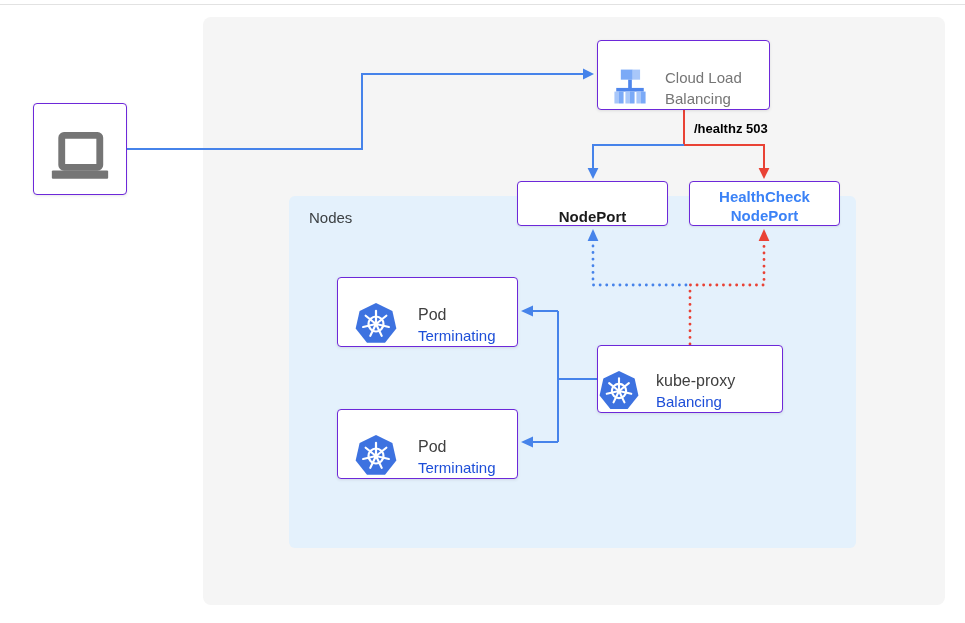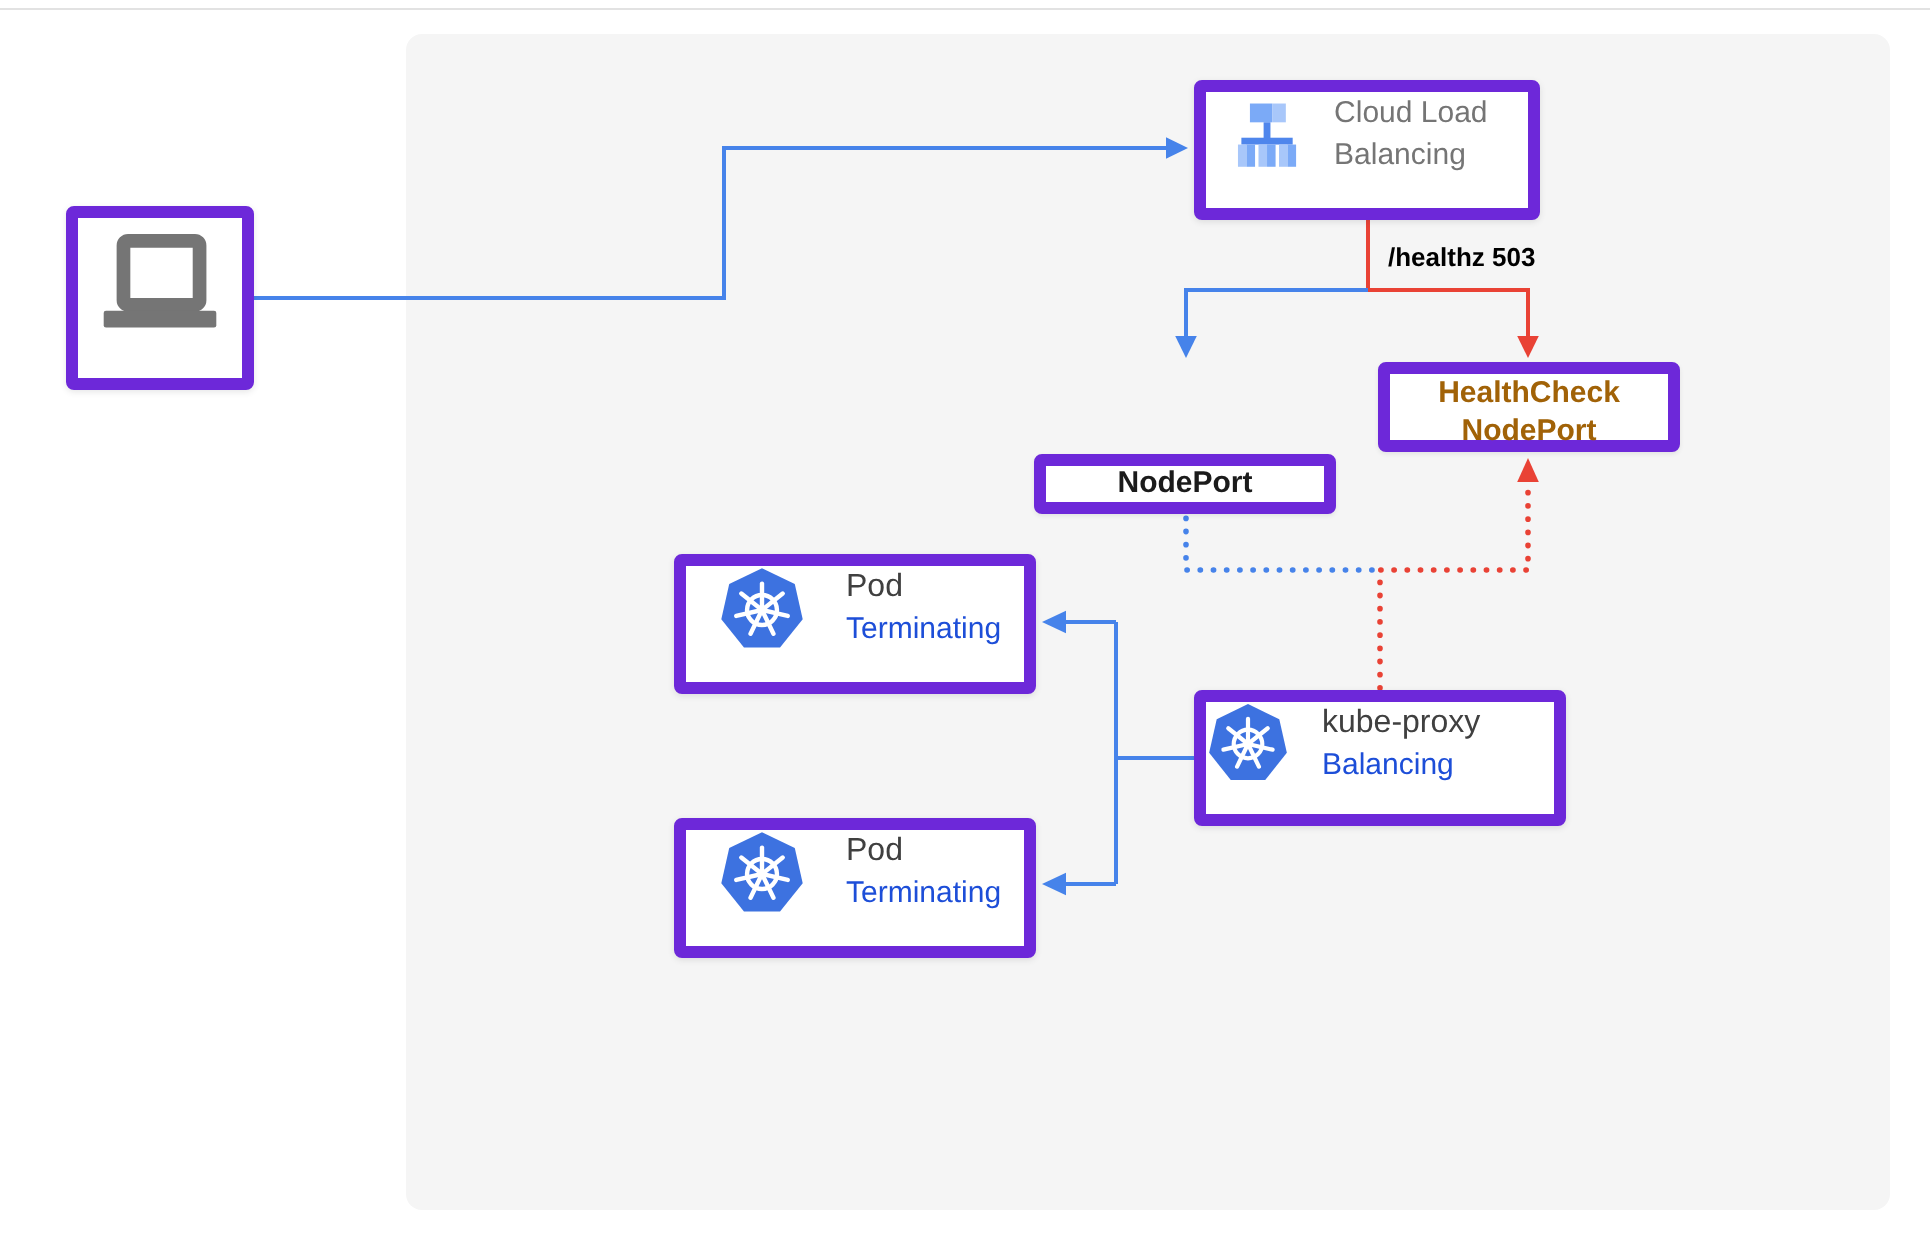--- a/index.html
+++ b/index.html
@@ -8,30 +8,30 @@
     font-family:"Liberation Sans",sans-serif;background:#ffffff;
   }
   .top-rule{position:absolute;left:0;top:4px;width:965px;height:1px;background:#e2e2e2;}
   .panel{position:absolute;left:203px;top:17px;width:742px;height:588px;
     background:var(--panel-bg);border-radius:8px;z-index:0;}
   .nodes-group{position:absolute;left:289px;top:196px;width:567px;height:352px;
     background:var(--nodes-bg);border-radius:6px;z-index:1;}
   .nodes-label{position:absolute;left:20px;top:13px;font-size:15px;color:#3c4043;}
   svg.overlay{position:absolute;left:0;top:0;z-index:2;pointer-events:none;}
   .card{
-    position:absolute;background:#ffffff;border:6px solid #6d28d9;border-radius:4px;
+    position:absolute;background:#ffffff;border:1px solid #6d28d9;border-radius:4px;
     box-shadow:0 1px 3px rgba(60,64,67,.13);z-index:3;box-sizing:border-box;
-    display:flex;align-items:flex-start;
+    display:flex;align-items:flex-end;
   }
   .laptop-box{left:33px;top:103px;width:94px;height:92px;justify-content:center;}
   .cloud-lb-box{left:597px;top:40px;width:173px;height:70px;padding-left:10px;gap:13px;}
-  .nodeport-box{left:517px;top:181px;width:151px;height:30px;justify-content:center;
-    font-weight:bold;font-size:15px;color:#1b1b1b;box-shadow:0 1px 2px rgba(60,64,67,.10);margin-top:46px;}
+  .nodeport-box{left:517px;top:181px;width:151px;height:45px;justify-content:center;
+    font-weight:bold;font-size:15px;color:#1b1b1b;box-shadow:0 1px 2px rgba(60,64,67,.10);}
   .healthcheck-box{left:689px;top:181px;width:151px;height:45px;justify-content:center;
-    font-weight:bold;font-size:15px;color:#a16207;text-align:center;line-height:19px;
+    font-weight:bold;font-size:15px;color:#3b82f6;text-align:center;line-height:19px;
     box-shadow:0 1px 2px rgba(60,64,67,.10);}
   .pod1-box{left:337px;top:277px;width:181px;height:70px;padding-left:16px;gap:20px;}
   .pod2-box{left:337px;top:409px;width:181px;height:70px;padding-left:16px;gap:20px;}
   .kube-proxy-box{left:597px;top:345px;width:186px;height:68px;gap:16px;}
   .card .title{font-size:16px;color:#404040;line-height:21px;}
   .card .subtitle{font-size:15px;color:#1d4ed8;line-height:21px;}
   .lb-text{font-size:15px;color:#757575;line-height:21px;width:104px;}
   .healthz-label{position:absolute;left:694px;top:121px;z-index:3;
     font-size:13px;font-weight:bold;color:#000000;}
   .stroke-blue{stroke:var(--arrow-blue);}
@@ -43,20 +43,23 @@
   .k8s-hept{fill:var(--k8s-blue);}
   .k8s-wheel{stroke:#ffffff;stroke-width:2;fill:none;stroke-linecap:round;}
 </style>
 </head>
 <body>
 
 <div class="stage">
   <div class="top-rule"></div>
   <div class="panel"></div>
 
+  <div class="nodes-group">
+    <div class="nodes-label">Nodes</div>
+  </div>
 
   <svg class="overlay" width="965" height="623" viewBox="0 0 965 623">
 
     <g>
       <path class="solid stroke-blue" d="M127 149 H362 V74 H583"></path>
       <polygon class="fill-blue" points="594,74 583,68.6 583,79.4"></polygon>
     </g>
 
     <g>
       <path class="solid stroke-red" d="M684 110 V145 H764 V168"></path>

